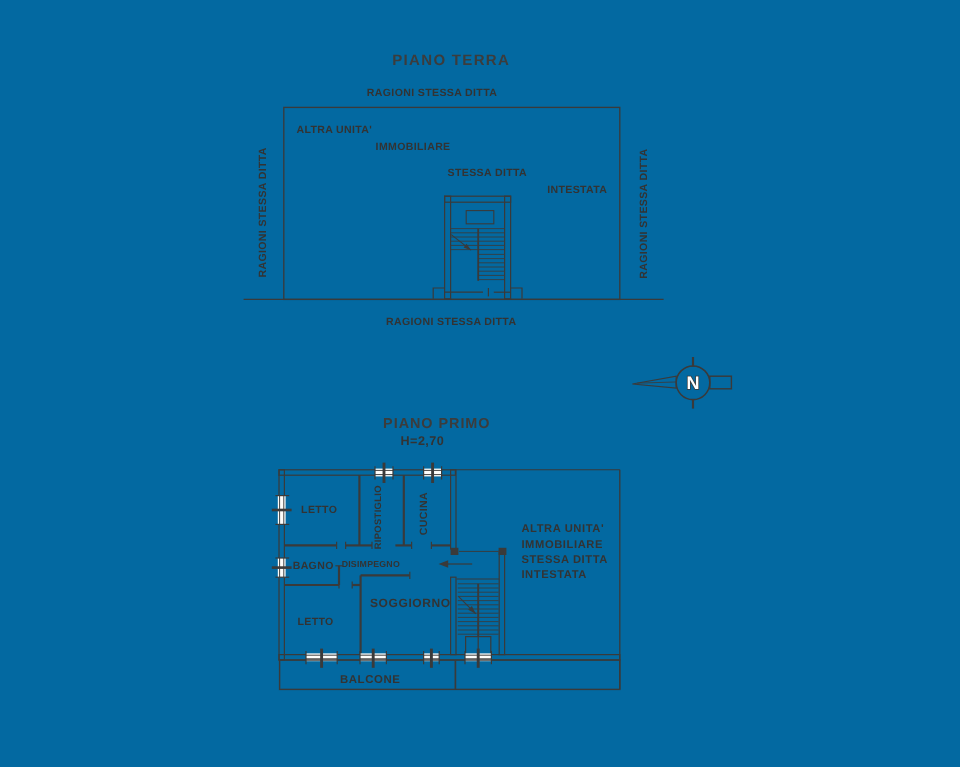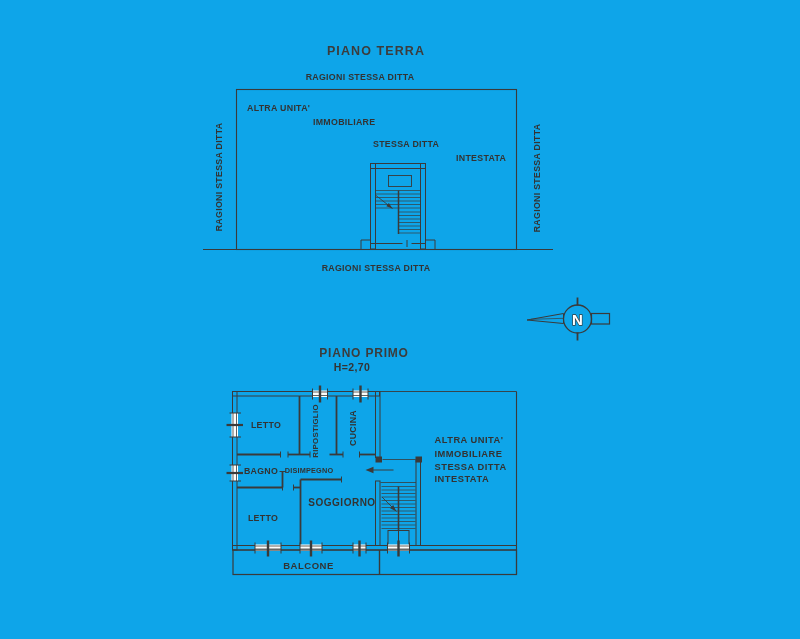--- a/index.html
+++ b/index.html
@@ -1,18 +1,18 @@
 <!DOCTYPE html>
 <html><head>
 <meta charset="utf-8">
 <style>
   html,body{margin:0;padding:0;background:#ffffff;}
   .page{
     position:relative;width:800px;height:639px;margin:0 auto;
-    background:#0ea5e9;
+    background:#0369a1;
     font-family:"Liberation Sans",sans-serif;
     overflow:hidden;
   }
   svg{position:absolute;left:0;top:0;}
   svg text{
     font-family:"Liberation Sans",sans-serif;
     font-weight:bold;
     fill:#333333;
   }
   .t-title  {font-size:12.5px;letter-spacing:1.1px;fill:#3c3c3c;}

